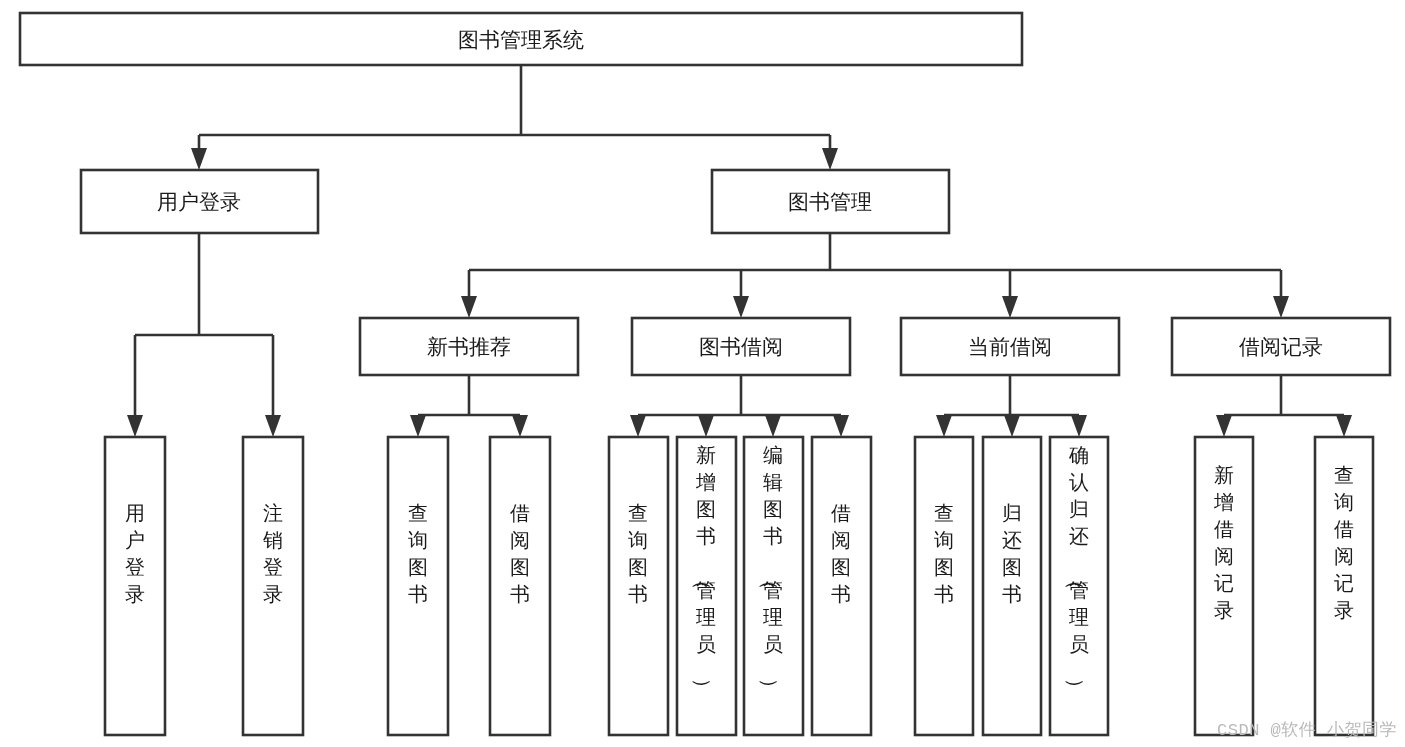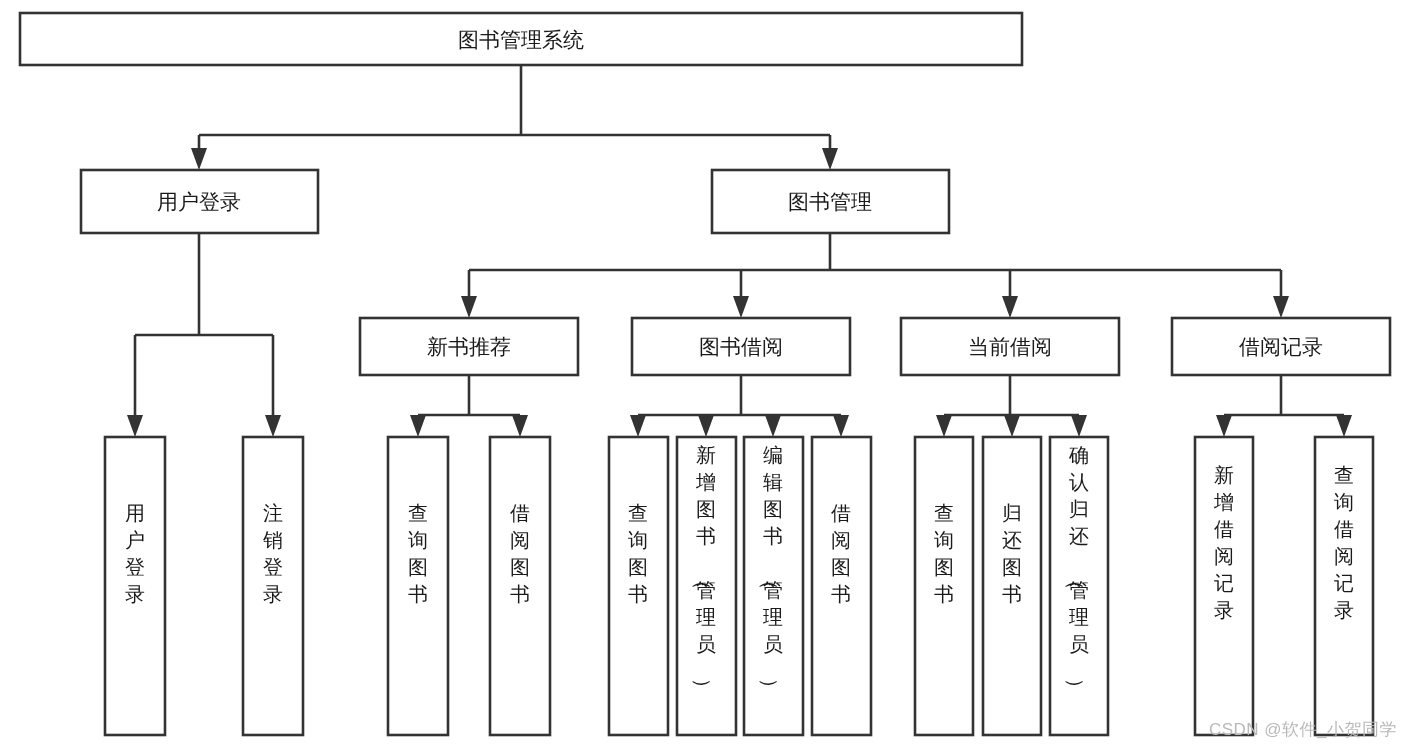--- a/index.html
+++ b/index.html
@@ -48,21 +48,21 @@
   .node-label-v {
     fill: #1a1a1a;
     font-family: "Liberation Sans", "DejaVu Sans", sans-serif;
     font-size: 20px;
     text-anchor: middle;
   }
   .watermark {
     position: absolute;
     right: 8px;
     bottom: 6px;
-    font-family: Liberation Sans, sans-serif;
+    font-family: Liberation Mono, monospace;
     font-size: 17px;
     color: #b9b9b9;
     letter-spacing: 0.5px;
     white-space: nowrap;
     pointer-events: none;
     user-select: none;
   }
 </style>
 </head>
 <body>

